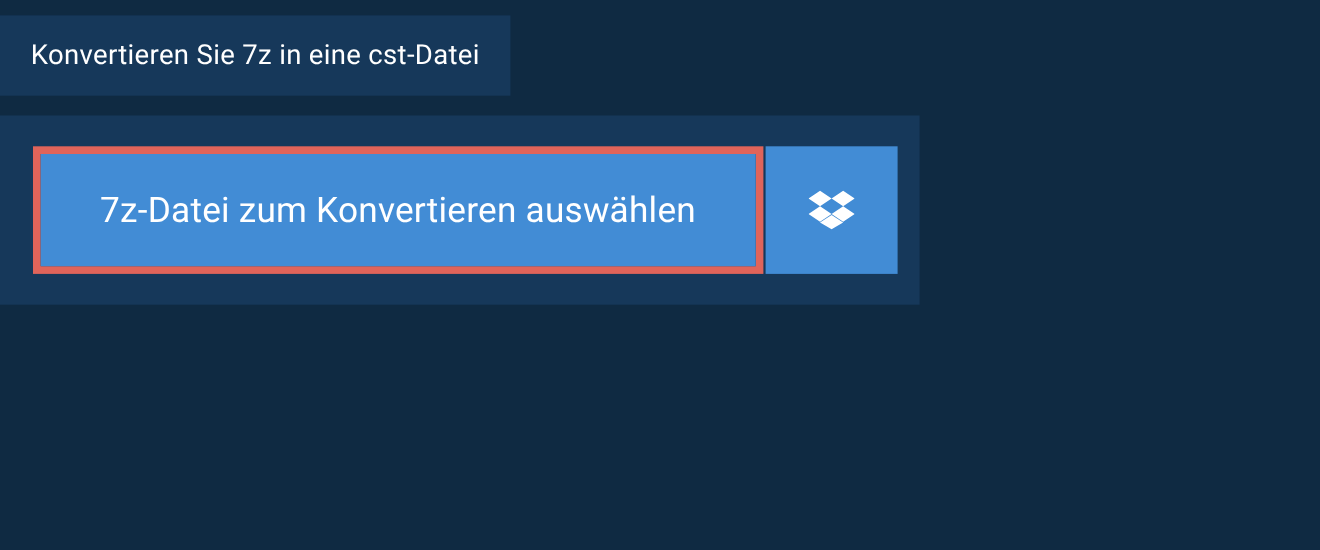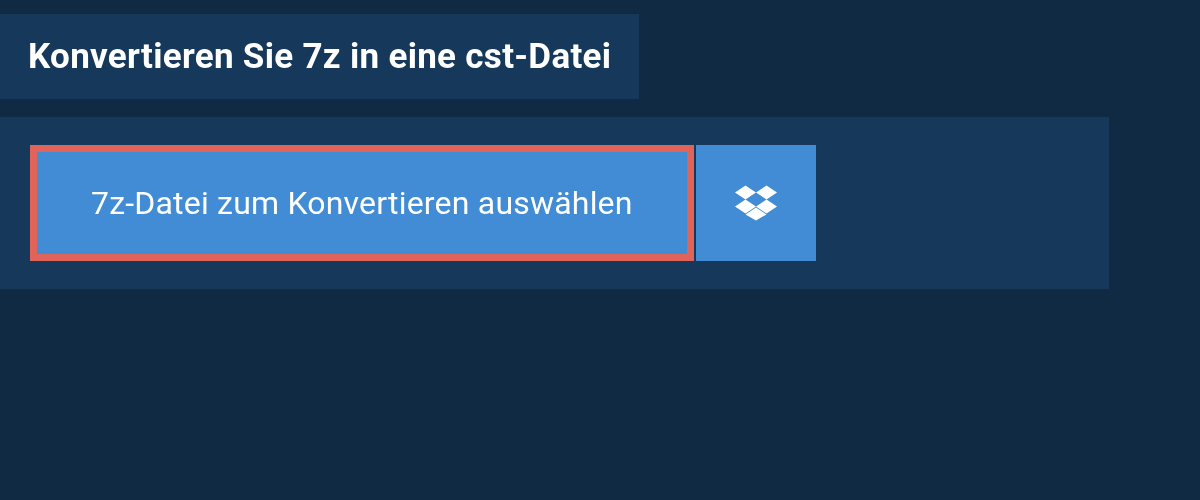--- a/index.html
+++ b/index.html
@@ -15,31 +15,31 @@
       overflow: hidden;
     }
     .header-bar {
       background: #16385a;
       padding: 22px 28px;
       display: inline-block;
       margin-top: 14px;
     }
     .header-title {
       color: #ffffff;
-      font-size: 35px;
-      font-weight: 700;
+      font-size: 25px;
+      font-weight: 400;
       letter-spacing: 0.3px;
     }
     .button-row {
       background: #16385a;
       margin-top: 18px;
       padding: 28px 30px;
       display: flex;
       gap: 2px;
-      width: 1109px;
+      width: 836px;
     }
     .main-button-wrapper {
       border: 7px solid #e0645a;
       padding: 0;
       flex: 0 0 auto;
     }
     .main-button {
       background: #428cd5;
       color: #ffffff;
       border: none;

